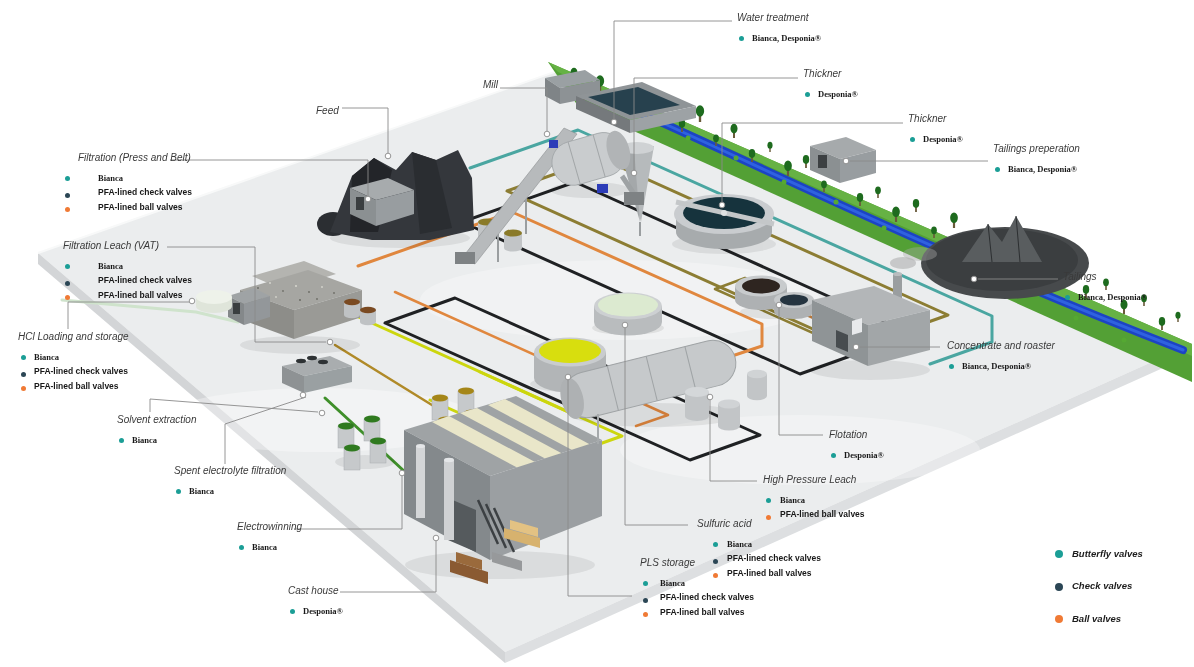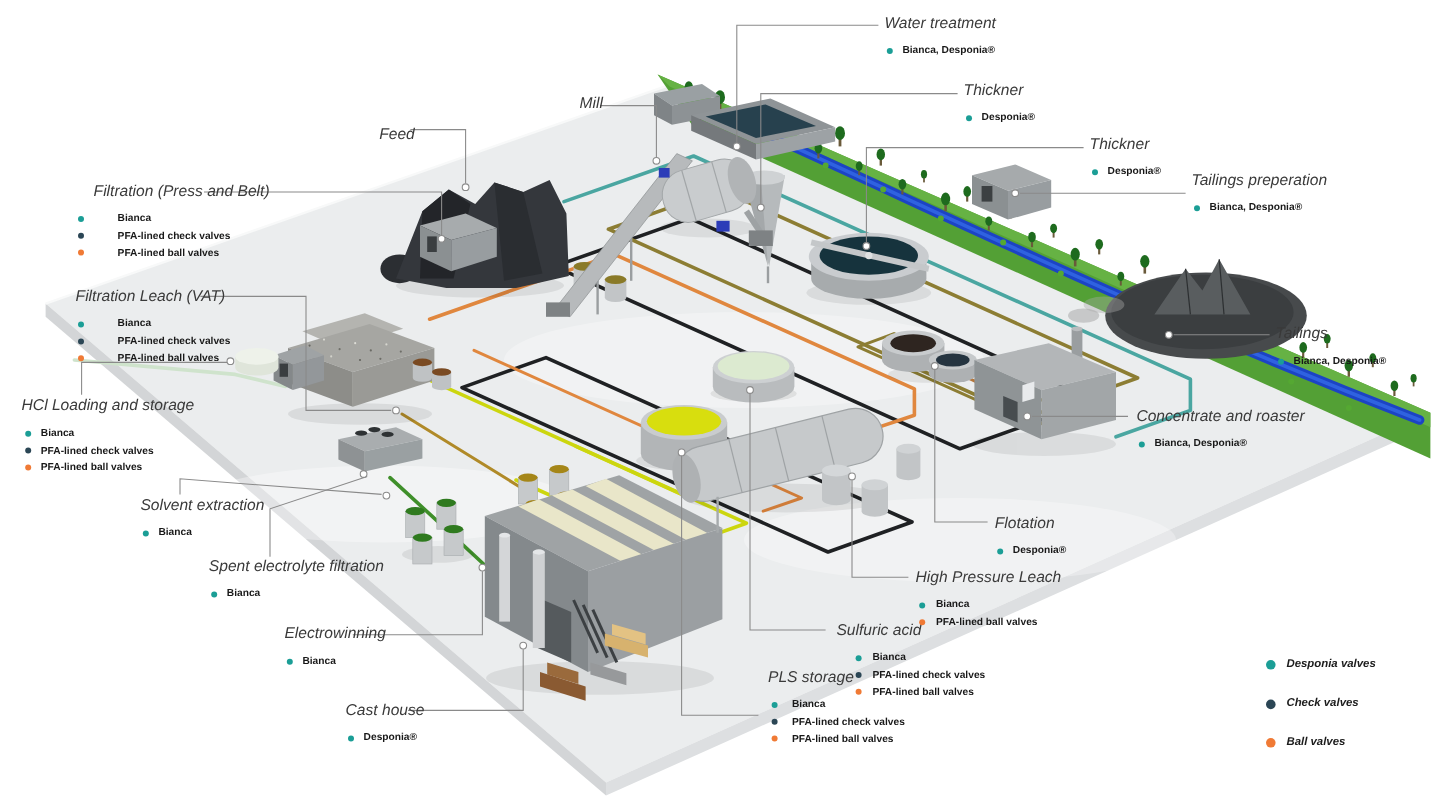--- a/index.html
+++ b/index.html
@@ -1,24 +1,24 @@
 <!DOCTYPE html>
 <html><head>
 <meta charset="utf-8">
 <style>
   html,body{margin:0;padding:0;background:#fff;}
   .stage{position:relative;width:1194px;height:667px;background:#ffffff;overflow:hidden;
          font-family:"Liberation Sans",sans-serif;}
   svg.scene{position:absolute;left:0;top:0;}
   
   .co{position:absolute;white-space:nowrap;}
-  .co .t{font-style:italic;font-size:13px;color:#3a3a3a;line-height:1.1;}
+  .co .t{font-style:italic;font-size:10px;color:#3a3a3a;line-height:1.1;}
   .co .row{display:flex;align-items:center;gap:8px;margin-left:2px;}
-  .co .t + .row{margin-top:11px;}
-  .co .row + .row{margin-top:4.5px;}
+  .co .t + .row{margin-top:11px;font-family:Liberation Serif, serif;}
+  .co .row + .row{margin-top:4.5px;align-items:flex-end;}
   .co .lbl{font-size:8.5px;font-weight:bold;color:#181818;line-height:1.15;}
   .dot{width:5px;height:5px;border-radius:50%;flex:none;}
   .dot-butterfly{background:#1b9e96;}
   .dot-check{background:#2b4655;}
   .dot-ball{background:#f07a35;}
   .co-0{left:737px;top:12px}
   .co-1{left:803px;top:68px}
   .co-2{left:483px;top:79px}
   .co-3{left:316px;top:105px}
   .co-4{left:908px;top:113px}
@@ -598,21 +598,21 @@
   <div class="t">Concentrate and roaster</div>
   <div class="row">
         <span class="dot dot-butterfly"></span>
         <span class="lbl">Bianca, Desponia®</span>
       </div>
 </div>
 
 <div class="legend">
   <div class="lrow">
     <span class="ldot dot-butterfly"></span>
-    <span class="llbl">Desponia valves</span>
+    <span class="llbl">Butterfly valves</span>
   </div>
   <div class="lrow">
     <span class="ldot dot-check"></span>
     <span class="llbl">Check valves</span>
   </div>
   <div class="lrow">
     <span class="ldot dot-ball"></span>
     <span class="llbl">Ball valves</span>
   </div>
 </div>

